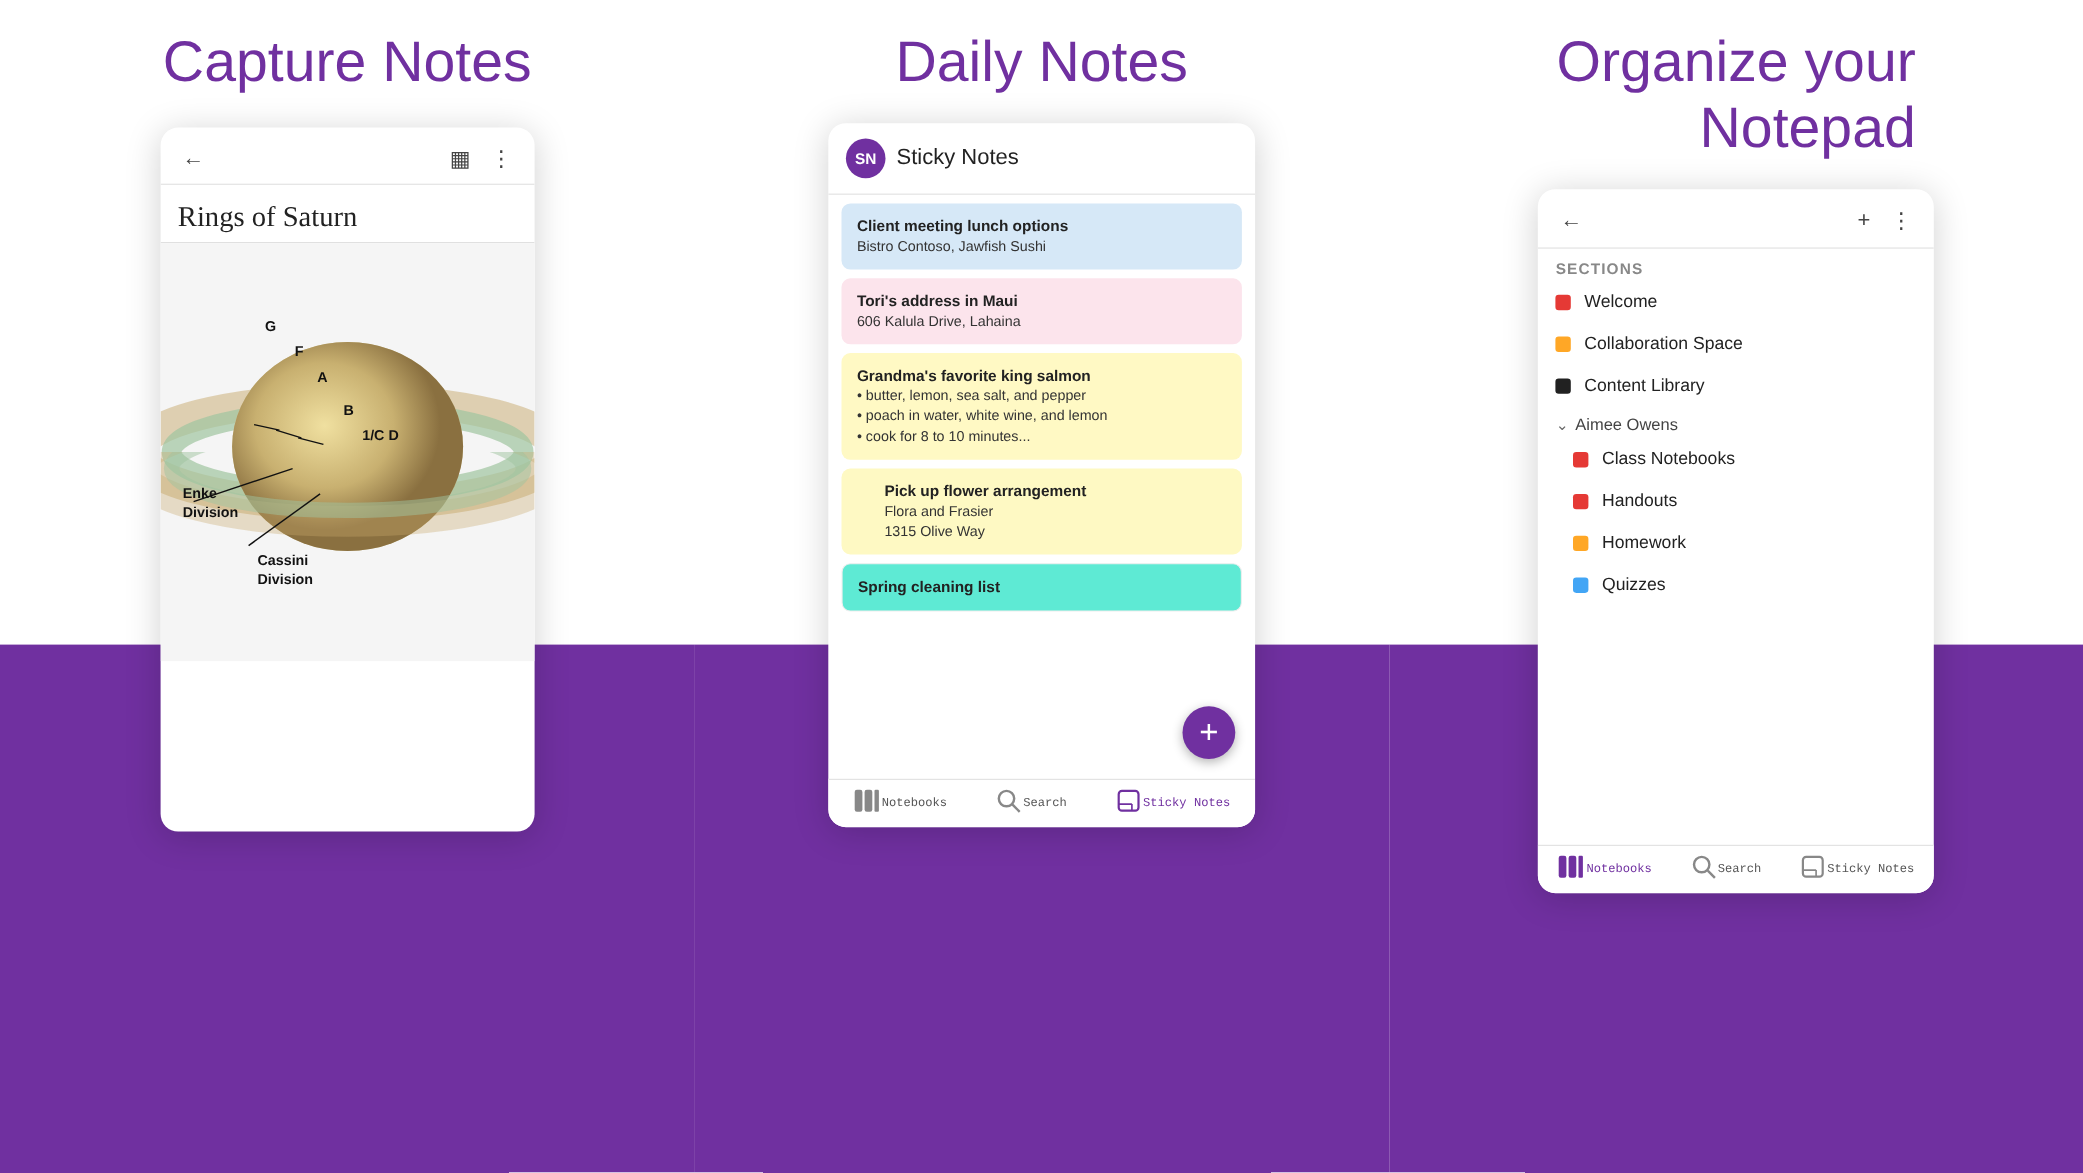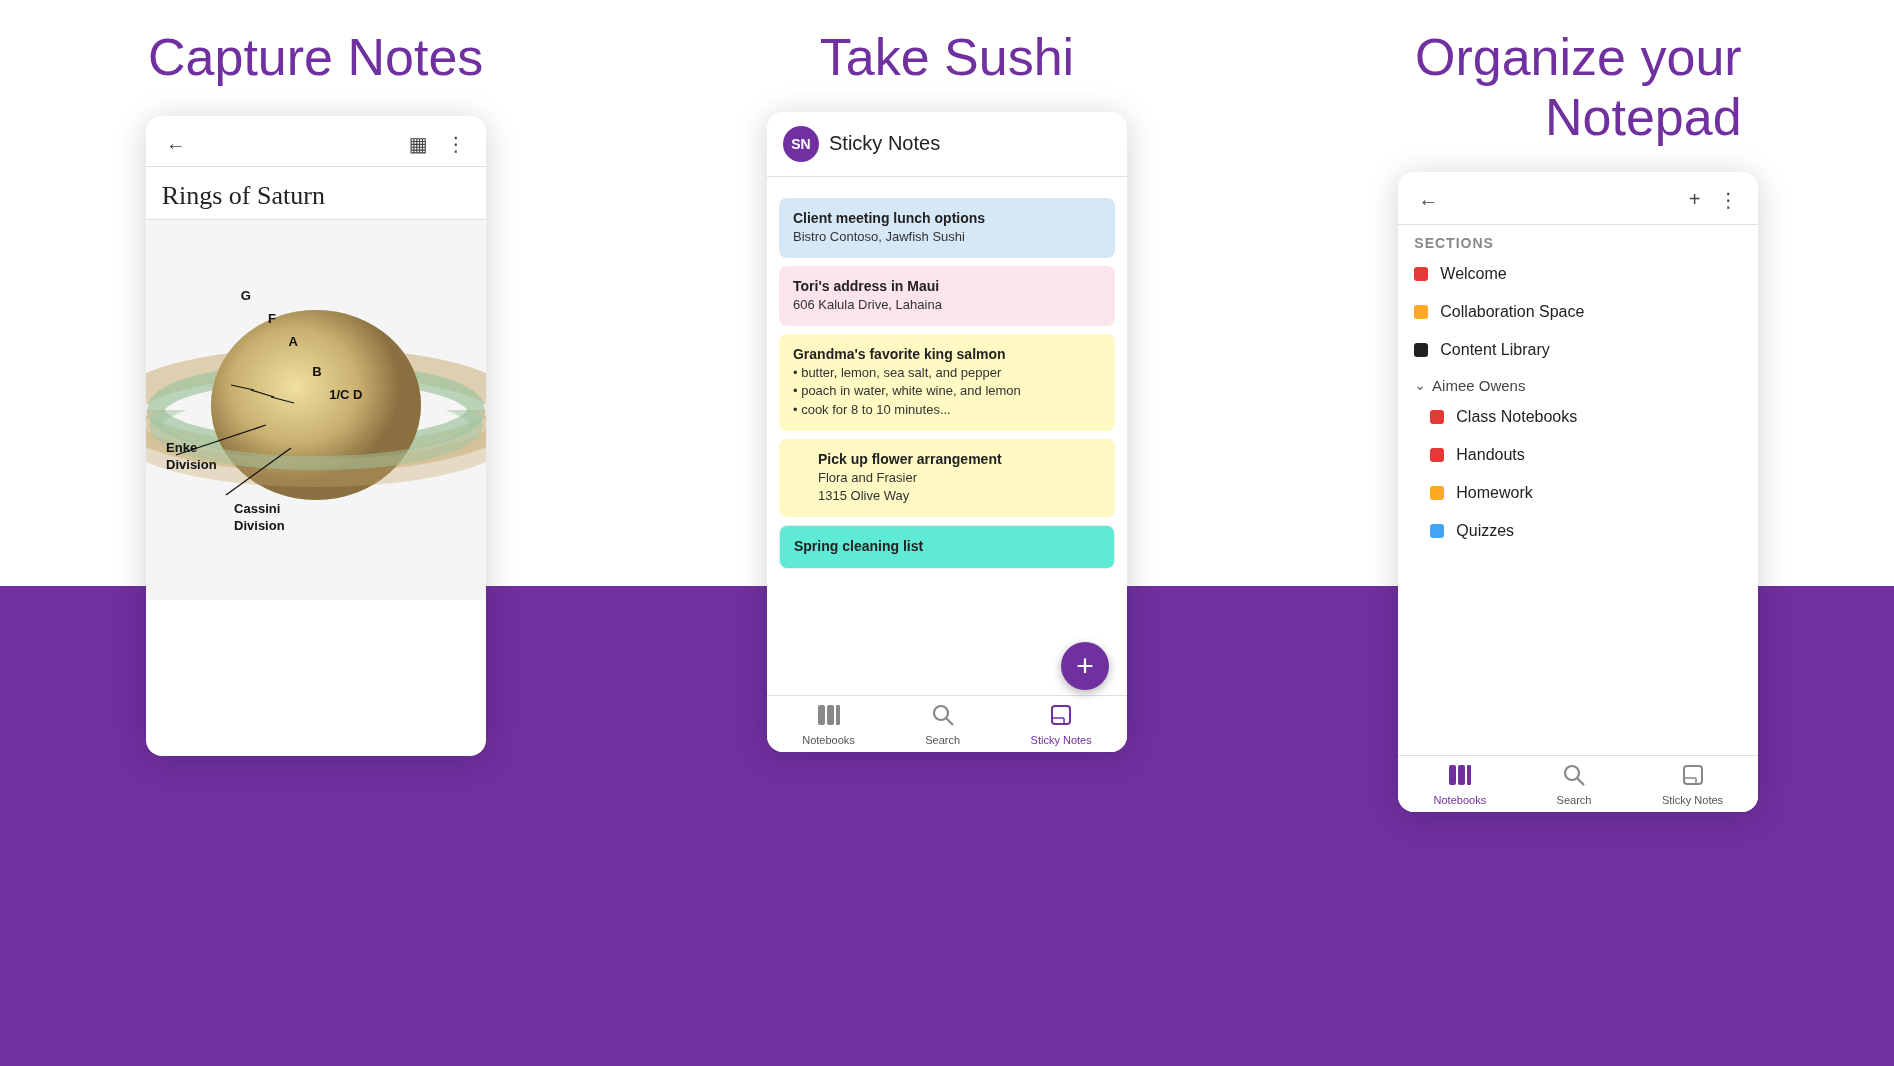--- a/index.html
+++ b/index.html
@@ -206,26 +206,27 @@
       display: flex;
       justify-content: space-around;
       align-items: center;
       padding: 8px 0 6px;
       border-top: 1px solid #e0e0e0;
       background: #fff;
     }
 
     .nav-item {
       display: flex;
-      flex-direction: column;
+      flex-direction: row;
       align-items: center;
       font-size: 11px;
       color: #555;
       gap: 2px;
       cursor: pointer;
+      font-family: Liberation Mono, monospace;
     }
 
     .nav-item.active {
       color: #7030a0;
     }
 
     .nav-icon {
       font-size: 22px;
     }
 
@@ -373,22 +374,22 @@
 Division</span>
         <span class="ann-label" style="top:74%;left:26%;white-space:pre-line;line-height:1.3;">Cassini
 Division</span>
       </div>
 
     </div>
   </div>
 
   <div class="panel panel-2">
     <div class="panel-bg"></div>
-    <h1 class="panel-heading">Take Sushi</h1>
-    <div class="phone-mockup" style="display:flex;flex-direction:column;height:640px;width:360px;gap:13px;">
+    <h1 class="panel-heading">Daily Notes</h1>
+    <div class="phone-mockup" style="display:flex;flex-direction:column;height:640px;width:388px;">
 
       <div class="sticky-header">
         <div class="sticky-avatar">
           <span>SN</span>
         </div>
         <span class="sticky-title">Sticky Notes</span>
       </div>
 
       <div class="sticky-list">
 

